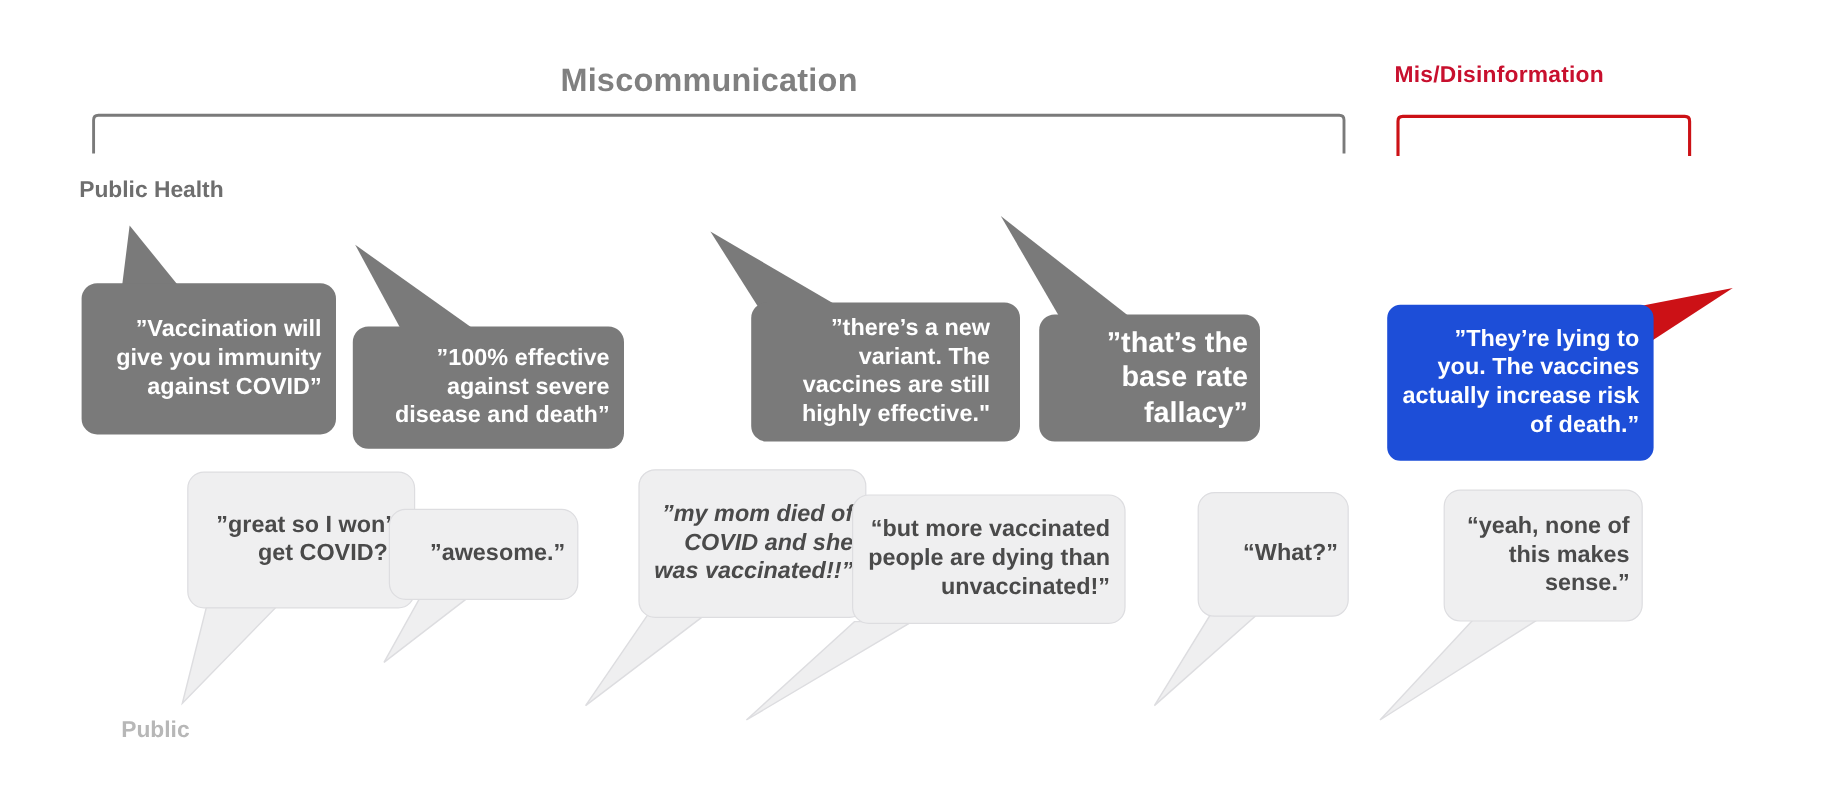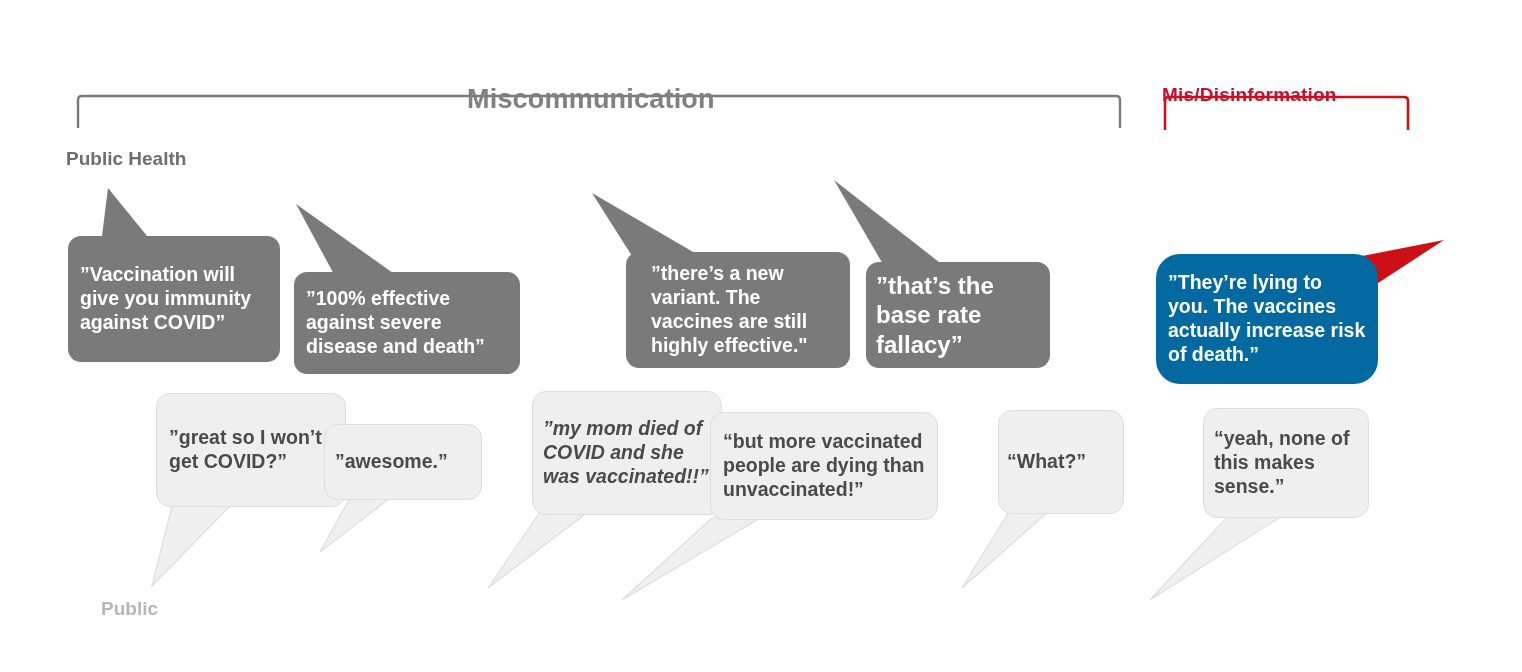--- a/index.html
+++ b/index.html
@@ -3,34 +3,34 @@
 <meta charset="utf-8">
 <style>
   html,body{margin:0;padding:0;background:#ffffff;}
   body{
     width:1522px;height:672px;position:relative;overflow:hidden;
     font-family:"Liberation Sans","DejaVu Sans",sans-serif;
   }
   .canvas{position:absolute;inset:0;}
   svg.layer{position:absolute;left:0;top:0;width:1522px;height:672px;}
 
-  .hdr{position:absolute;font-weight:700;letter-spacing:.2px;white-space:nowrap;margin-top:32px;}
+  .hdr{position:absolute;font-weight:700;letter-spacing:.2px;white-space:nowrap;}
   #hdr-mis{left:467px;top:52px;font-size:27px;color:#808080;}
   #hdr-dis{left:1162px;top:52px;font-size:19px;color:#c8102e;}
 
   .axis-lbl{position:absolute;font-weight:700;white-space:nowrap;}
   #lbl-ph{left:66px;top:148px;font-size:19px;color:#6e6e6e;}
   #lbl-pub{left:101px;top:598px;font-size:19px;color:#b7b7b7;}
 
   .bub{position:absolute;box-sizing:border-box;display:flex;align-items:center;
-       justify-content:center;text-align:left;}
+       justify-content:center;text-align:right;}
   .bub span{display:block;width:100%;}
 
   .dark{background:#7a7a7a;border-radius:13px;color:#ffffff;font-weight:700;line-height:1.22;}
-  .red{background:#0369a1;border-radius:24px;color:#ffffff;font-weight:700;line-height:1.22;}
+  .red{background:#1d4ed8;border-radius:11px;color:#ffffff;font-weight:700;line-height:1.22;}
   .light{background:#efeff0;border:1px solid #dddde0;border-radius:14px;
          color:#4a4a4a;font-weight:700;line-height:1.22;}
 </style>
 </head>
 <body>
 
 <div class="canvas">
 
   <svg class="layer" viewBox="0 0 1522 672">
 

